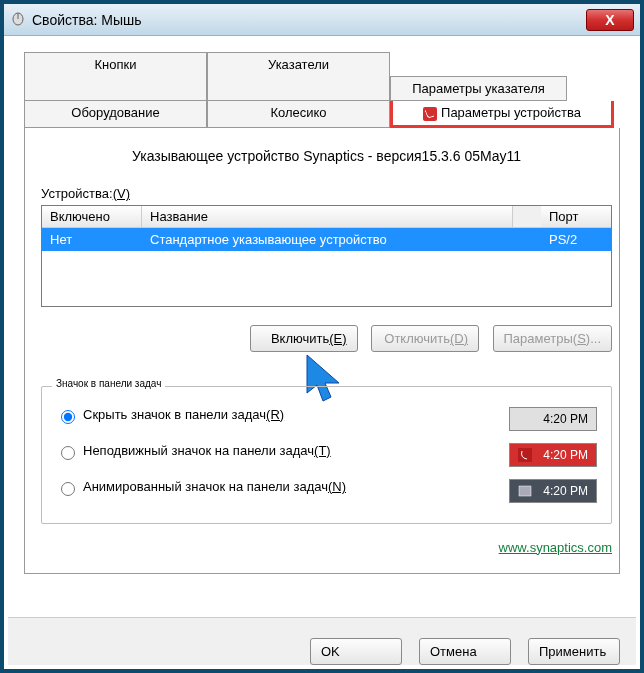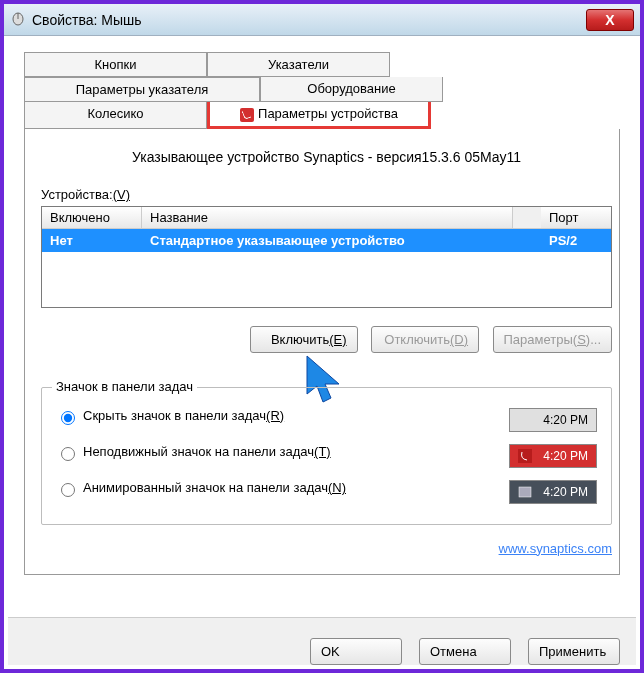--- a/index.html
+++ b/index.html
@@ -1,20 +1,20 @@
 <!DOCTYPE html>
 <html><head>
 <meta charset="utf-8">
 <style>
 * { box-sizing: border-box; font-family: "Segoe UI", Tahoma, sans-serif; }
 body { margin: 0; background: #fff; }
 
 .window {
   width: 644px; height: 673px;
-  border: 4px solid #6d28d9;
+  border: 4px solid #0c4a6e;
   background: #fff;
   position: relative;
 }
 
 .titlebar {
   height: 32px;
   background: linear-gradient(to bottom, #e8f0f8 0%, #d4e4f0 50%, #c0d8e8 100%);
   display: flex; align-items: center;
   padding: 0 6px;
   border-bottom: 1px solid #a0b0c0;
@@ -33,21 +33,21 @@
 
 .body { padding: 16px 20px 12px 20px; }
 
 .tabs { display: flex; flex-wrap: wrap; }
 .tab {
   border: 1px solid #999; background: #f4f4f4;
   padding: 4px 0; font-size: 13px; text-align: center;
   cursor: pointer; position: relative;
 }
 .tab.row1 { width: 183px; }
-.tab.row1.wide { width: 236px; }
+.tab.row1.wide { width: 177px; margin-top: 24px; }
 .tab.row2 { width: 183px; border-top: none; }
 .tab.row2.wide { width: 224px; border-top: none; }
 .tab.active {
   background: #fff;
   border: 3px solid #e53935;
   z-index: 2;
 }
 .tab-icon {
   display: inline-block; width: 14px; height: 14px;
   background: #d32f2f; border-radius: 2px;
@@ -79,21 +79,21 @@
 }
 .grid-head, .grid-row { display: flex; font-size: 13px; }
 .grid-head { background: #f0f0f0; border-bottom: 1px solid #ccc; }
 .grid-head .cell { padding: 3px 8px; border-right: 1px solid #ccc; background: linear-gradient(#fff,#e8e8e8); }
 .grid-head .cell:last-child { border-right: none; }
 .grid-row.selected { background: #1e90ff; color: #fff; }
 .grid-row .cell { padding: 4px 8px; }
 .col-enabled { width: 100px; }
 .col-name { flex: 1; }
 .col-port { width: 70px; text-align: left; margin-left: 28px; }
-.grid-body { height: 78px; font-weight: bold; }
+.grid-body { height: 78px; }
 
 .btn-row { text-align: right; margin: 18px 0 6px 0; position: relative; }
 .btn {
   display: inline-block;
   min-width: 108px; padding: 5px 10px;
   font-size: 13px;
   background: linear-gradient(#fdfdfd,#e6e6e6);
   border: 1px solid #8a8a8a;
   border-radius: 3px;
   margin-left: 9px;
@@ -110,42 +110,42 @@
 .group {
   border: 1px solid #bdbdbd;
   border-radius: 2px;
   margin-top: 34px;
   padding: 14px 14px 14px 14px;
   position: relative;
 }
 .group-title {
   position: absolute; top: -9px; left: 10px;
   background: #fff; padding: 0 4px;
-  font-size: 13px;
+  font-size: 10px;
 }
 .radio-row {
   display: flex; 
   padding: 6px 0;
   font-size: 13px;
 }
 .radio-row .radio { margin-right: 8px; }
 .radio-row .label { flex: 1; }
 .radio-row .tile {
   width: 88px; height: 24px;
   display: flex; align-items: center; justify-content: flex-end;
   padding: 0 8px; font-size: 12px;
   border: 1px solid #888;
 }
 .tile.gray { background: #e0e0e0; }
 .tile.red { background: #d32f2f; color: #fff; }
 .tile.dark { background: #464f5a; color: #fff; }
 .tile .mini-icon { width: 14px; height: 14px; margin-right: auto; }
 
 .link-row { text-align: right; margin-top: 16px; font-size: 13px; }
-.link-row a { color: #3b82f6; text-decoration: underline; }
+.link-row a { color: #15803d; text-decoration: underline; }
 
 .footer {
   position: absolute; left: 4px; right: 4px; bottom: 4px;
   height: 48px;
   background: #f0f0f0;
   border-top: 1px solid #ccc;
   display: flex; align-items: flex-end; justify-content: flex-end;
   padding: 0 16px; gap: 8px;
 }
 .footer .btn { min-width: 92px; }

